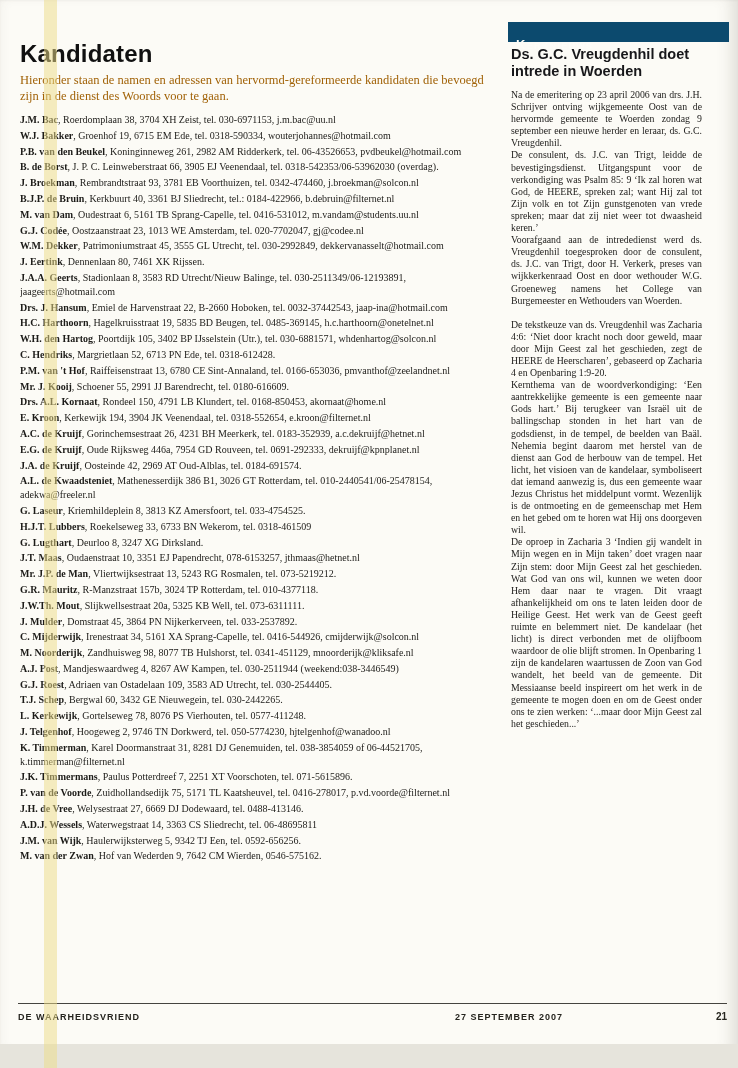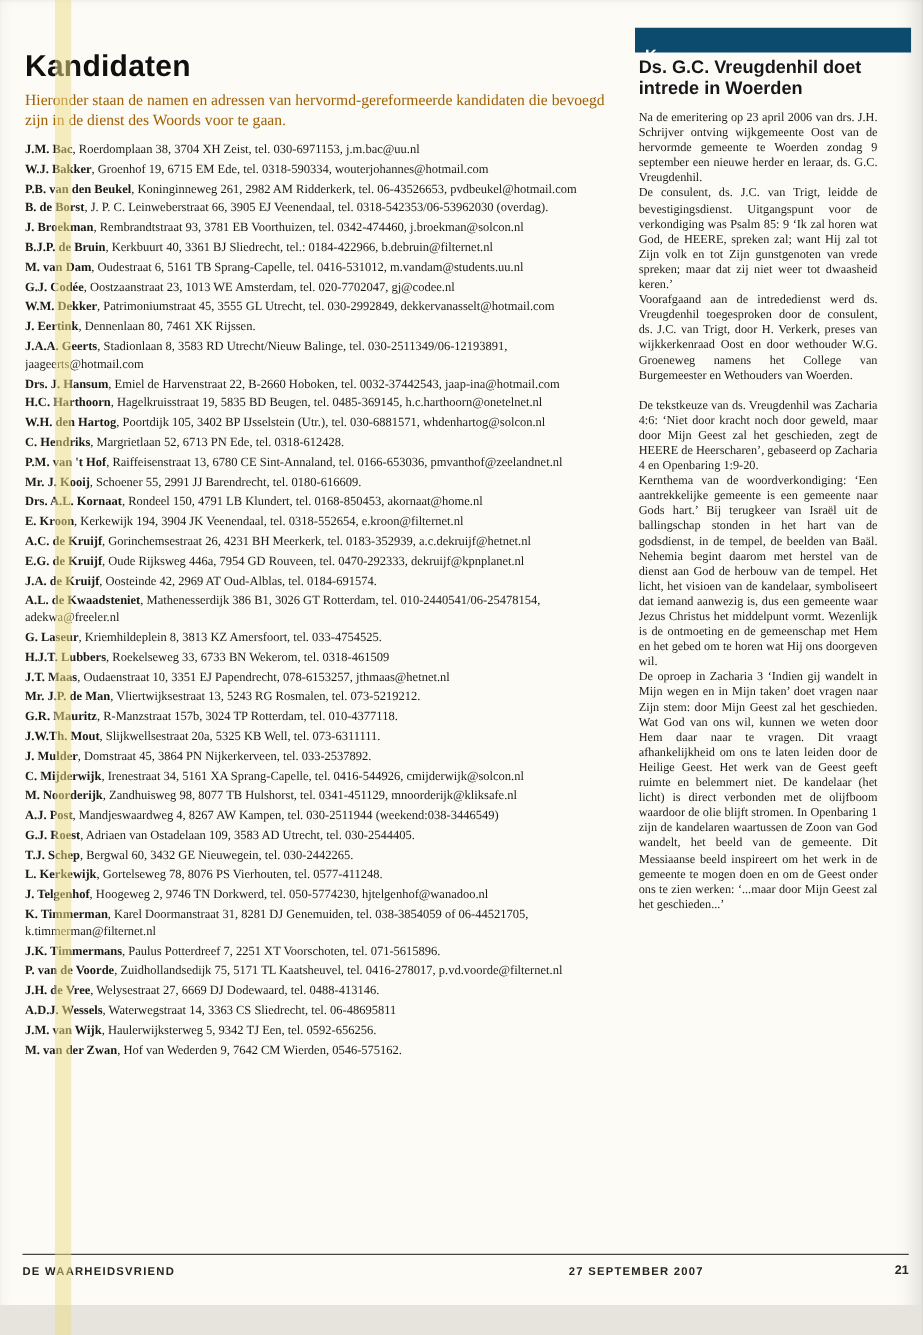--- a/index.html
+++ b/index.html
@@ -98,30 +98,31 @@
         <p class="entry"><b>P.M. van 't Hof</b><span>, Raiffeisenstraat 13, 6780 CE Sint-Annaland, tel. 0166-653036, pmvanthof@zeelandnet.nl</span></p>
 
         <p class="entry"><b>Mr. J. Kooij</b><span>, Schoener 55, 2991 JJ Barendrecht, tel. 0180-616609.</span></p>
 
         <p class="entry"><b>Drs. A.L. Kornaat</b><span>, Rondeel 150, 4791 LB Klundert, tel. 0168-850453, akornaat@home.nl</span></p>
 
         <p class="entry"><b>E. Kroon</b><span>, Kerkewijk 194, 3904 JK Veenendaal, tel. 0318-552654, e.kroon@filternet.nl</span></p>
 
         <p class="entry"><b>A.C. de Kruijf</b><span>, Gorinchemsestraat 26, 4231 BH Meerkerk, tel. 0183-352939, a.c.dekruijf@hetnet.nl</span></p>
 
-        <p class="entry"><b>E.G. de Kruijf</b><span>, Oude Rijksweg 446a, 7954 GD Rouveen, tel. 0470-292333, dekruijf@kpnplanet.nl</span></p>
+        <p class="entry"><b>E.G. de Kruijf</b><span>, Oude Rijksweg 446a, 7954 GD Rouveen, tel. 0691-292333, dekruijf@kpnplanet.nl</span></p>
 
         <p class="entry"><b>J.A. de Kruijf</b><span>, Oosteinde 42, 2969 AT Oud-Alblas, tel. 0184-691574.</span></p>
 
         <p class="entry"><b>A.L. de Kwaadsteniet</b><span>, Mathenesserdijk 386 B1, 3026 GT Rotterdam, tel. 010-2440541/06-25478154, adekwa@freeler.nl</span></p>
 
         <p class="entry"><b>G. Laseur</b><span>, Kriemhildeplein 8, 3813 KZ Amersfoort, tel. 033-4754525.</span></p>
 
         <p class="entry"><b>H.J.T. Lubbers</b><span>, Roekelseweg 33, 6733 BN Wekerom, tel. 0318-461509</span></p>
 
+        <p class="entry"><b>G. Lugthart</b><span>, Deurloo 8, 3247 XG Dirksland.</span></p>
 
         <p class="entry"><b>J.T. Maas</b><span>, Oudaenstraat 10, 3351 EJ Papendrecht, 078-6153257, jthmaas@hetnet.nl</span></p>
 
         <p class="entry"><b>Mr. J.P. de Man</b><span>, Vliertwijksestraat 13, 5243 RG Rosmalen, tel. 073-5219212.</span></p>
 
         <p class="entry"><b>G.R. Mauritz</b><span>, R-Manzstraat 157b, 3024 TP Rotterdam, tel. 010-4377118.</span></p>
 
         <p class="entry"><b>J.W.Th. Mout</b><span>, Slijkwellsestraat 20a, 5325 KB Well, tel. 073-6311111.</span></p>
 
         <p class="entry"><b>J. Mulder</b><span>, Domstraat 45, 3864 PN Nijkerkerveen, tel. 033-2537892.</span></p>

